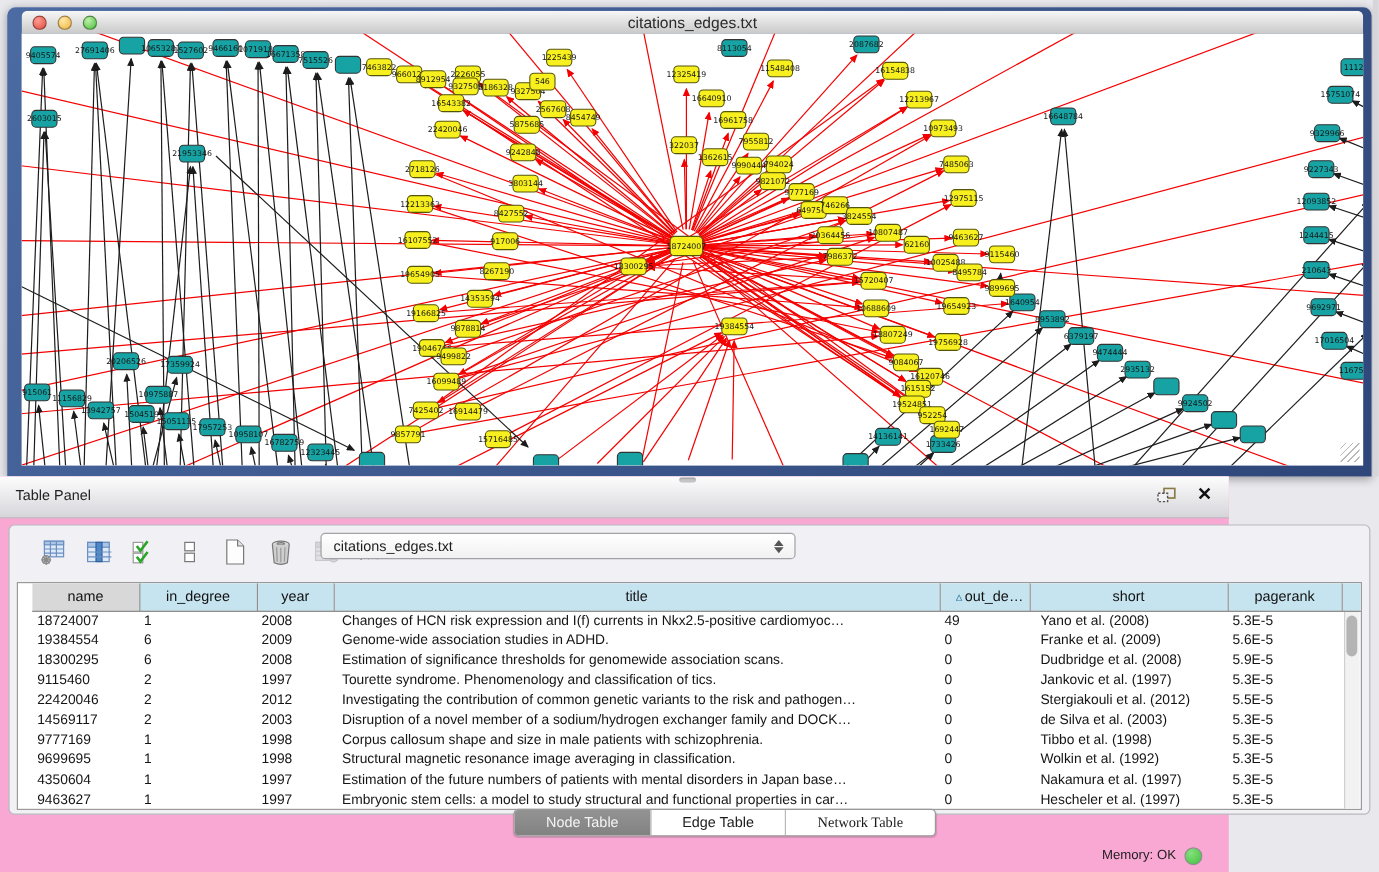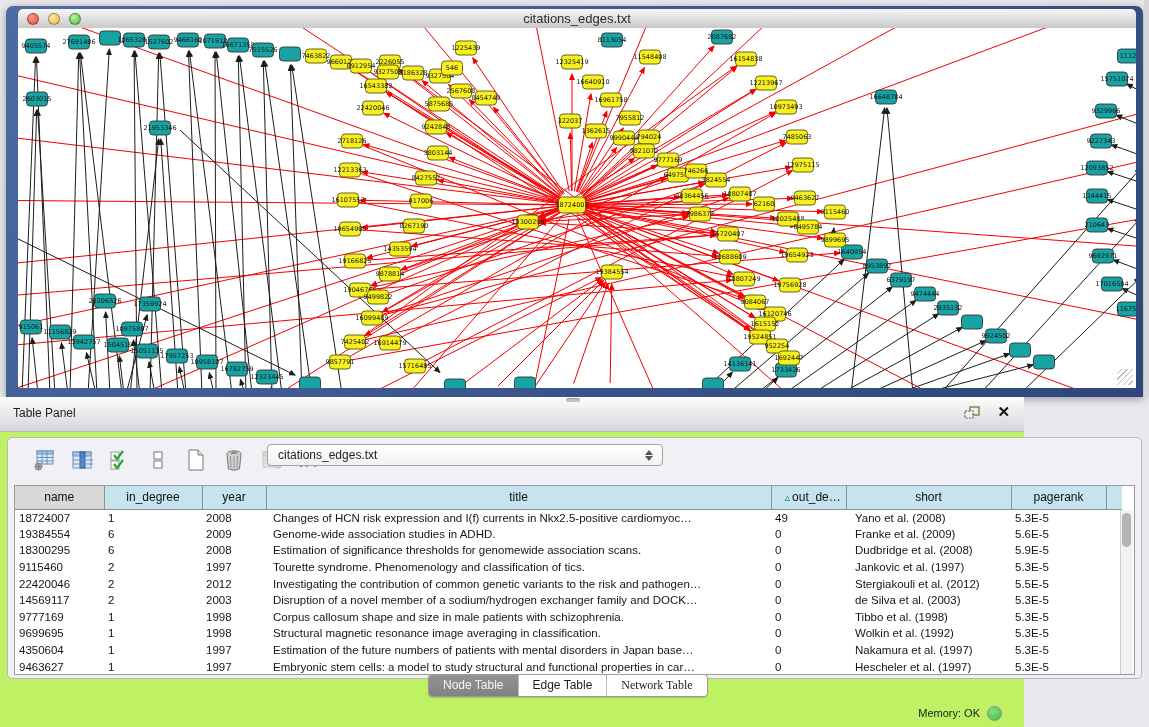--- a/index.html
+++ b/index.html
@@ -22,21 +22,21 @@
   .net-canvas{position:absolute;left:12px;top:22px;width:1118px;height:360px;background:#fff;overflow:hidden;}
   .net-canvas svg{position:absolute;left:0;top:0;}
   .e-r{stroke:#f40000;stroke-width:1;}
   .e-k{stroke:#1c1c1c;stroke-width:1;}
   .n-label{font:6.5px "DejaVu Sans",sans-serif;fill:#151515;text-anchor:middle;}
   .resize-grip{position:absolute;right:3px;bottom:3px;width:16px;height:16px;
     background:repeating-linear-gradient(135deg,transparent 0 3px,#b9b9b9 3px 4px);}
   .right-sliver{position:absolute;right:0;top:0;width:5px;height:397px;background:#d6d5da;}
 
   
-  .table-panel{position:absolute;left:0;top:397px;width:1024px;height:330px;background:#bef264;}
+  .table-panel{position:absolute;left:0;top:397px;width:1024px;height:330px;background:#f9a8d4;}
   .tp-header{position:absolute;left:0;top:0;width:100%;height:34px;
     background:linear-gradient(#fdfdfd,#d6d5da);border-bottom:1px solid #bdbcc1;}
   .tp-title{position:absolute;left:13px;top:0;line-height:33px;font-size:12px;color:#222;}
   .tp-float{position:absolute;right:44px;top:9px;width:16px;height:14px;cursor:pointer;}
   .tp-close{position:absolute;right:14px;top:6px;font-size:15px;font-weight:bold;color:#111;cursor:pointer;}
   .splitter-dimple{position:absolute;left:566px;top:1px;width:14px;height:4px;border-radius:2px;
     background:#c4c3c8;box-shadow:inset 0 1px 1px rgba(0,0,0,.2);}
 
   .inner-panel{position:absolute;left:7px;top:40px;width:1133px;height:240px;
     background:#f1f0f4;border:1px solid #b9b8bd;border-radius:5px;}
@@ -48,21 +48,21 @@
     border:1px solid #a3a2a7;border-radius:4px;background:linear-gradient(#ffffff,#f1f1f1);
     display:flex;align-items:center;cursor:pointer;}
   .combo .val{flex:1;padding-left:10px;font-size:12px;color:#1c1c1c;}
   .combo .spin{width:18px;display:flex;flex-direction:column;align-items:center;gap:1px;padding-right:4px;}
   .combo .spin i{width:0;height:0;border-left:4px solid transparent;border-right:4px solid transparent;}
   .combo .spin .up{border-bottom:5px solid #555;}
   .combo .spin .dn{border-top:5px solid #555;}
 
   .table-wrap{position:absolute;left:6px;top:47px;width:1121px;height:190px;
     background:#fff;border:1px solid #9a9a9a;box-sizing:border-box;overflow:hidden;}
-  table.grid{border-collapse:collapse;table-layout:fixed;width:1107px;}
+  table.grid{border-collapse:collapse;table-layout:fixed;width:1107px;margin-left:12px;}
   table.grid th{height:23px;box-sizing:border-box;background:var(--header-blue);
     border-right:1px solid #8f8f8f;border-bottom:1px solid #8f8f8f;
     font-size:12px;font-weight:normal;color:#111;text-align:center;overflow:hidden;white-space:nowrap;cursor:pointer;}
   table.grid th.sel{background:var(--header-gray);}
   table.grid th.sorted{text-align:left;padding-left:13px;}
   table.grid th .sort{color:#2e7d9e;font-size:11px;margin-right:2px;}
   table.grid th.fill{border-right:none;}
   table.grid td{height:16.6px;box-sizing:border-box;font-size:11.5px;color:#141414;
     white-space:nowrap;overflow:hidden;padding:0 2px 0 4px;}
   table.grid td:nth-child(4){padding-left:7px;}
@@ -73,21 +73,21 @@
   table.grid th:nth-child(4),table.grid td:nth-child(4){width:505px;}
   table.grid th:nth-child(5),table.grid td:nth-child(5){width:75px;}
   table.grid th:nth-child(6),table.grid td:nth-child(6){width:165px;}
   table.grid th:nth-child(7),table.grid td:nth-child(7){width:95px;}
   .vscroll{position:absolute;right:1px;top:24px;width:12px;height:165px;background:#f2f2f2;border-left:1px solid #d0d0d0;}
   .vthumb{position:absolute;left:1px;top:3px;width:9px;height:34px;border-radius:5px;background:#b4b4b4;cursor:pointer;}
 
   .tabs{position:absolute;left:428px;top:277px;height:21px;display:flex;
     border:1px solid #9a9a9a;border-radius:4px;overflow:hidden;background:#fff;
     box-shadow:0 1px 1px rgba(0,0,0,.15);}
-  .tab{padding:0 14px;line-height:21px;font-size:12px;color:#1c1c1c;cursor:pointer;border-right:1px solid #b9b9b9;}
+  .tab{padding:0 26px;line-height:21px;font-size:12px;color:#1c1c1c;cursor:pointer;border-right:1px solid #b9b9b9;}
   .tab:last-child{border-right:none;font-family:Liberation Serif, serif;}
   .tab.sel{background:linear-gradient(#939393,var(--tab-selected));color:#f4f4f4;}
 
   .statusbar{position:absolute;left:0;bottom:0;width:100%;height:27px;}
   .mem-label{position:absolute;right:44px;top:7px;font-size:11px;color:#1d1d1d;}
   .mem-dot{position:absolute;right:22px;top:6px;width:13px;height:13px;border-radius:50%;
     border:1px solid #8f8f8f;background:radial-gradient(circle at 35% 30%,#86e07c,var(--status-green));}
 </style>
 </head>
 <body>

